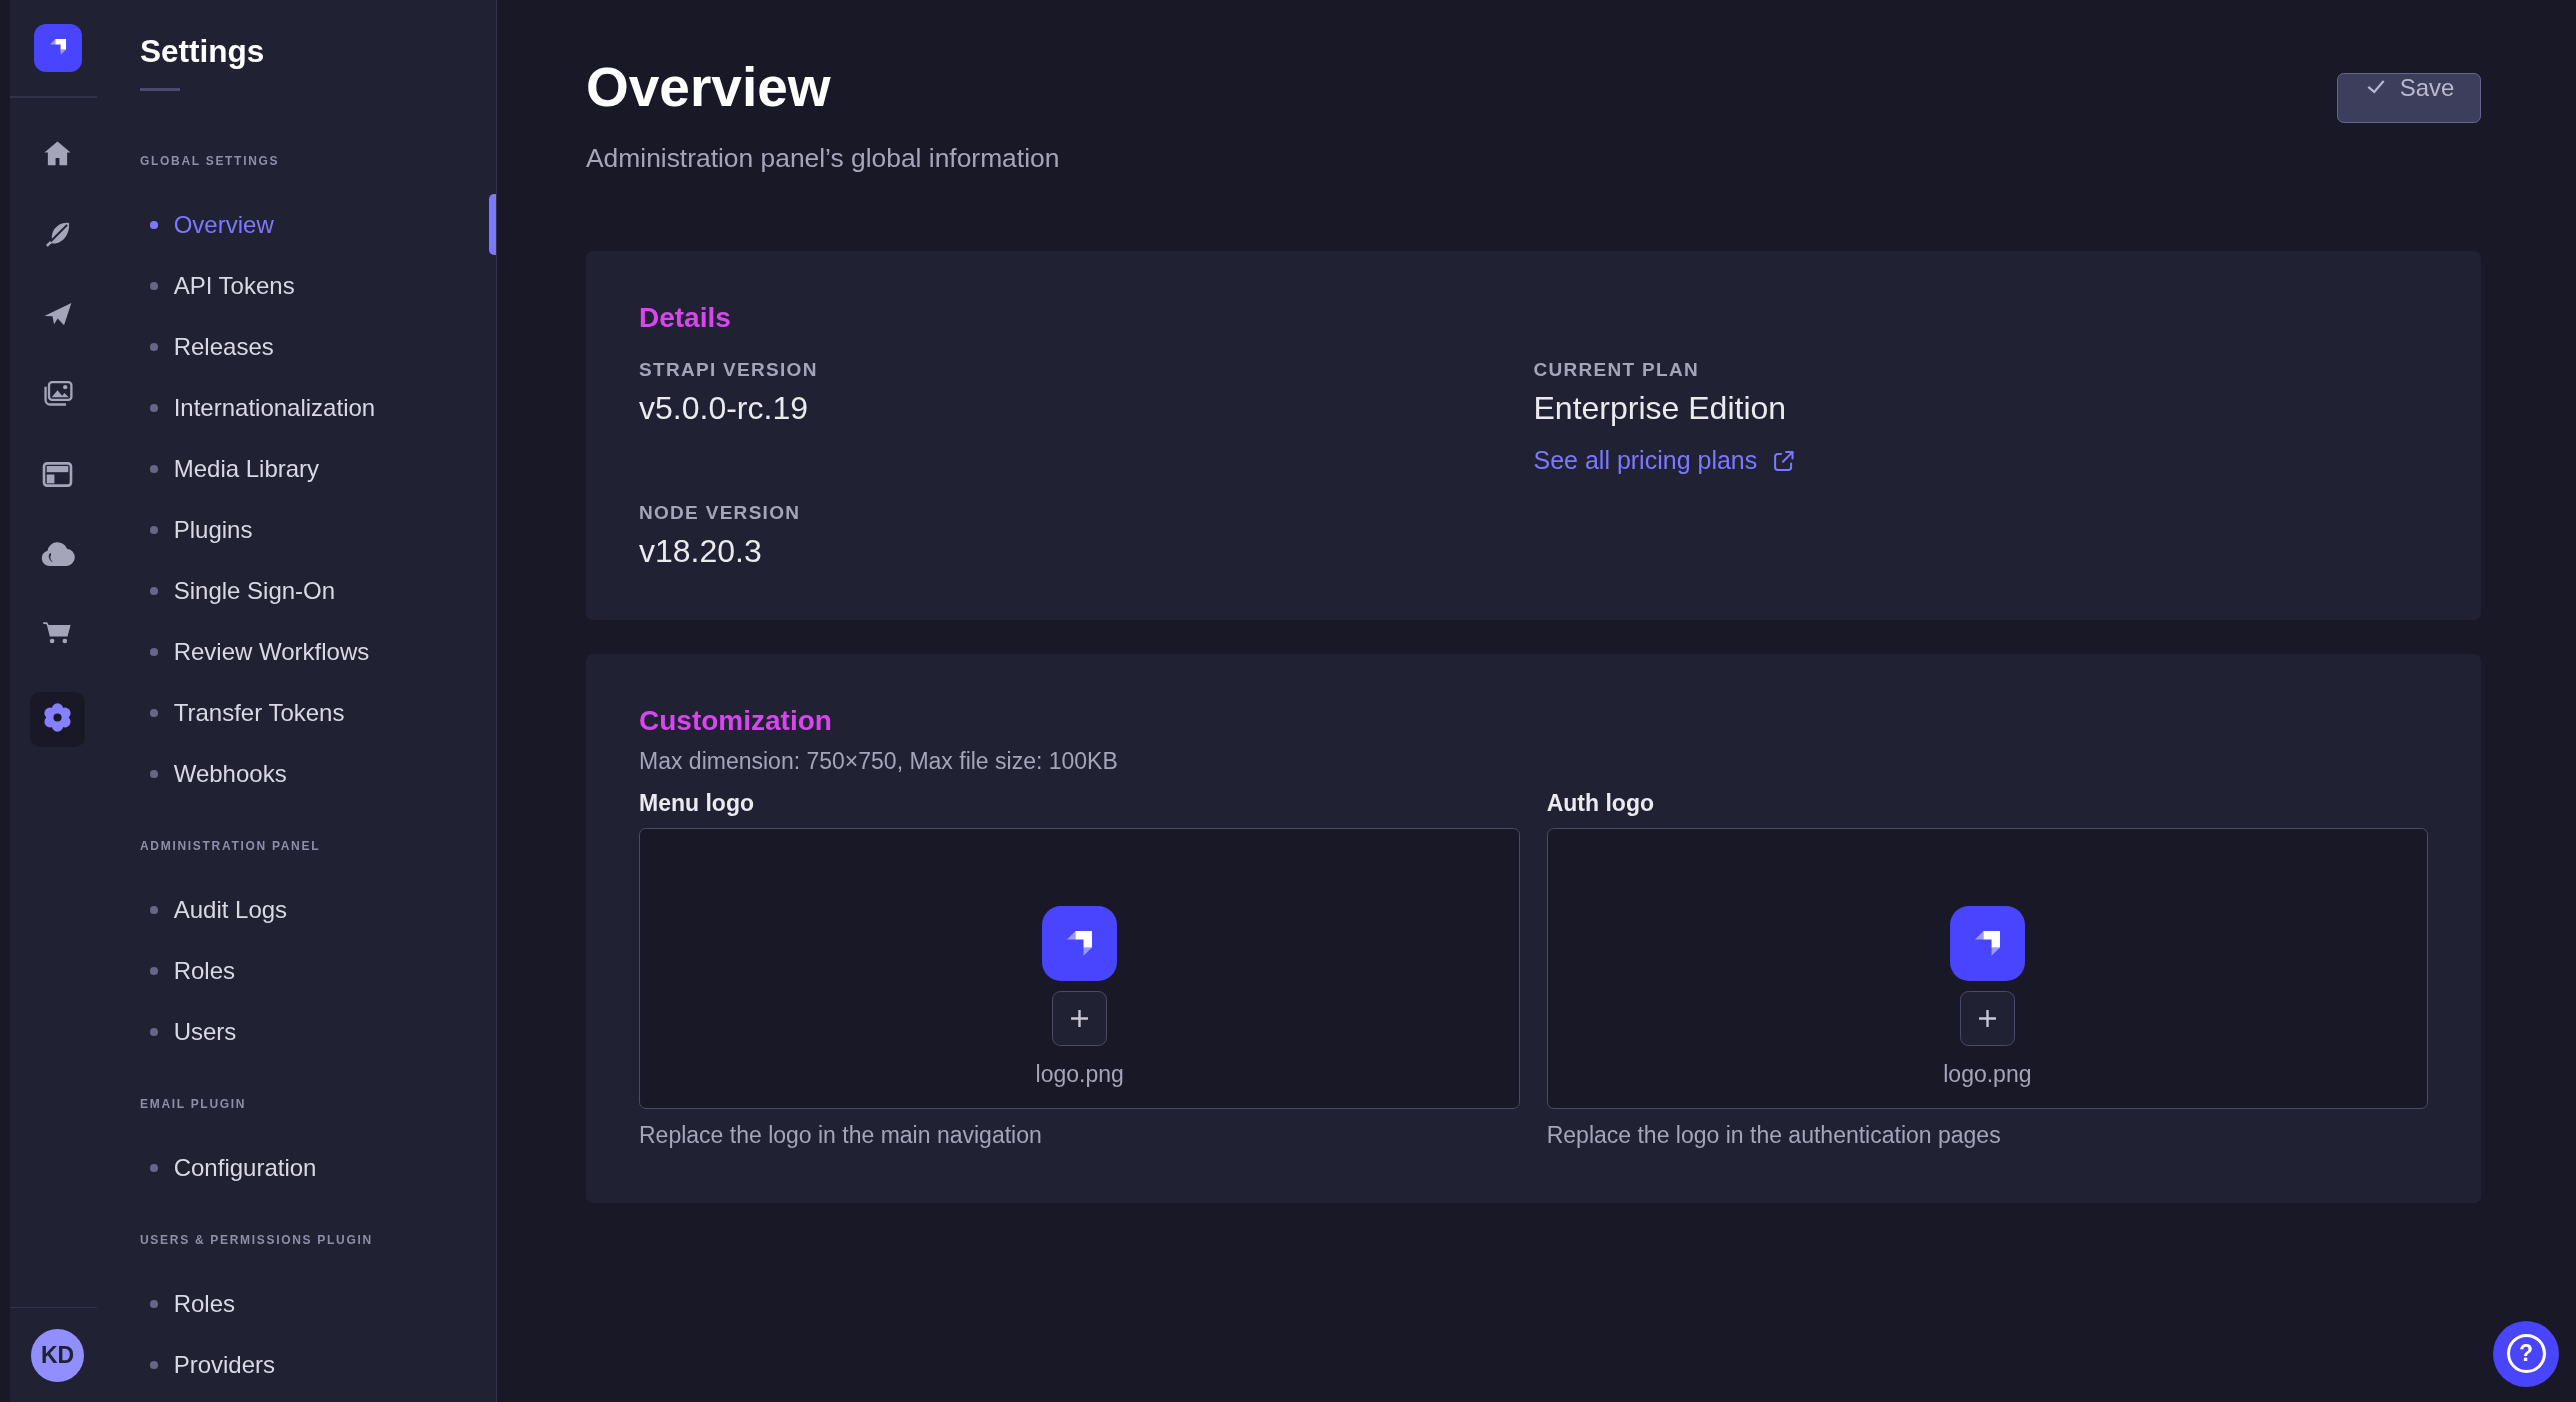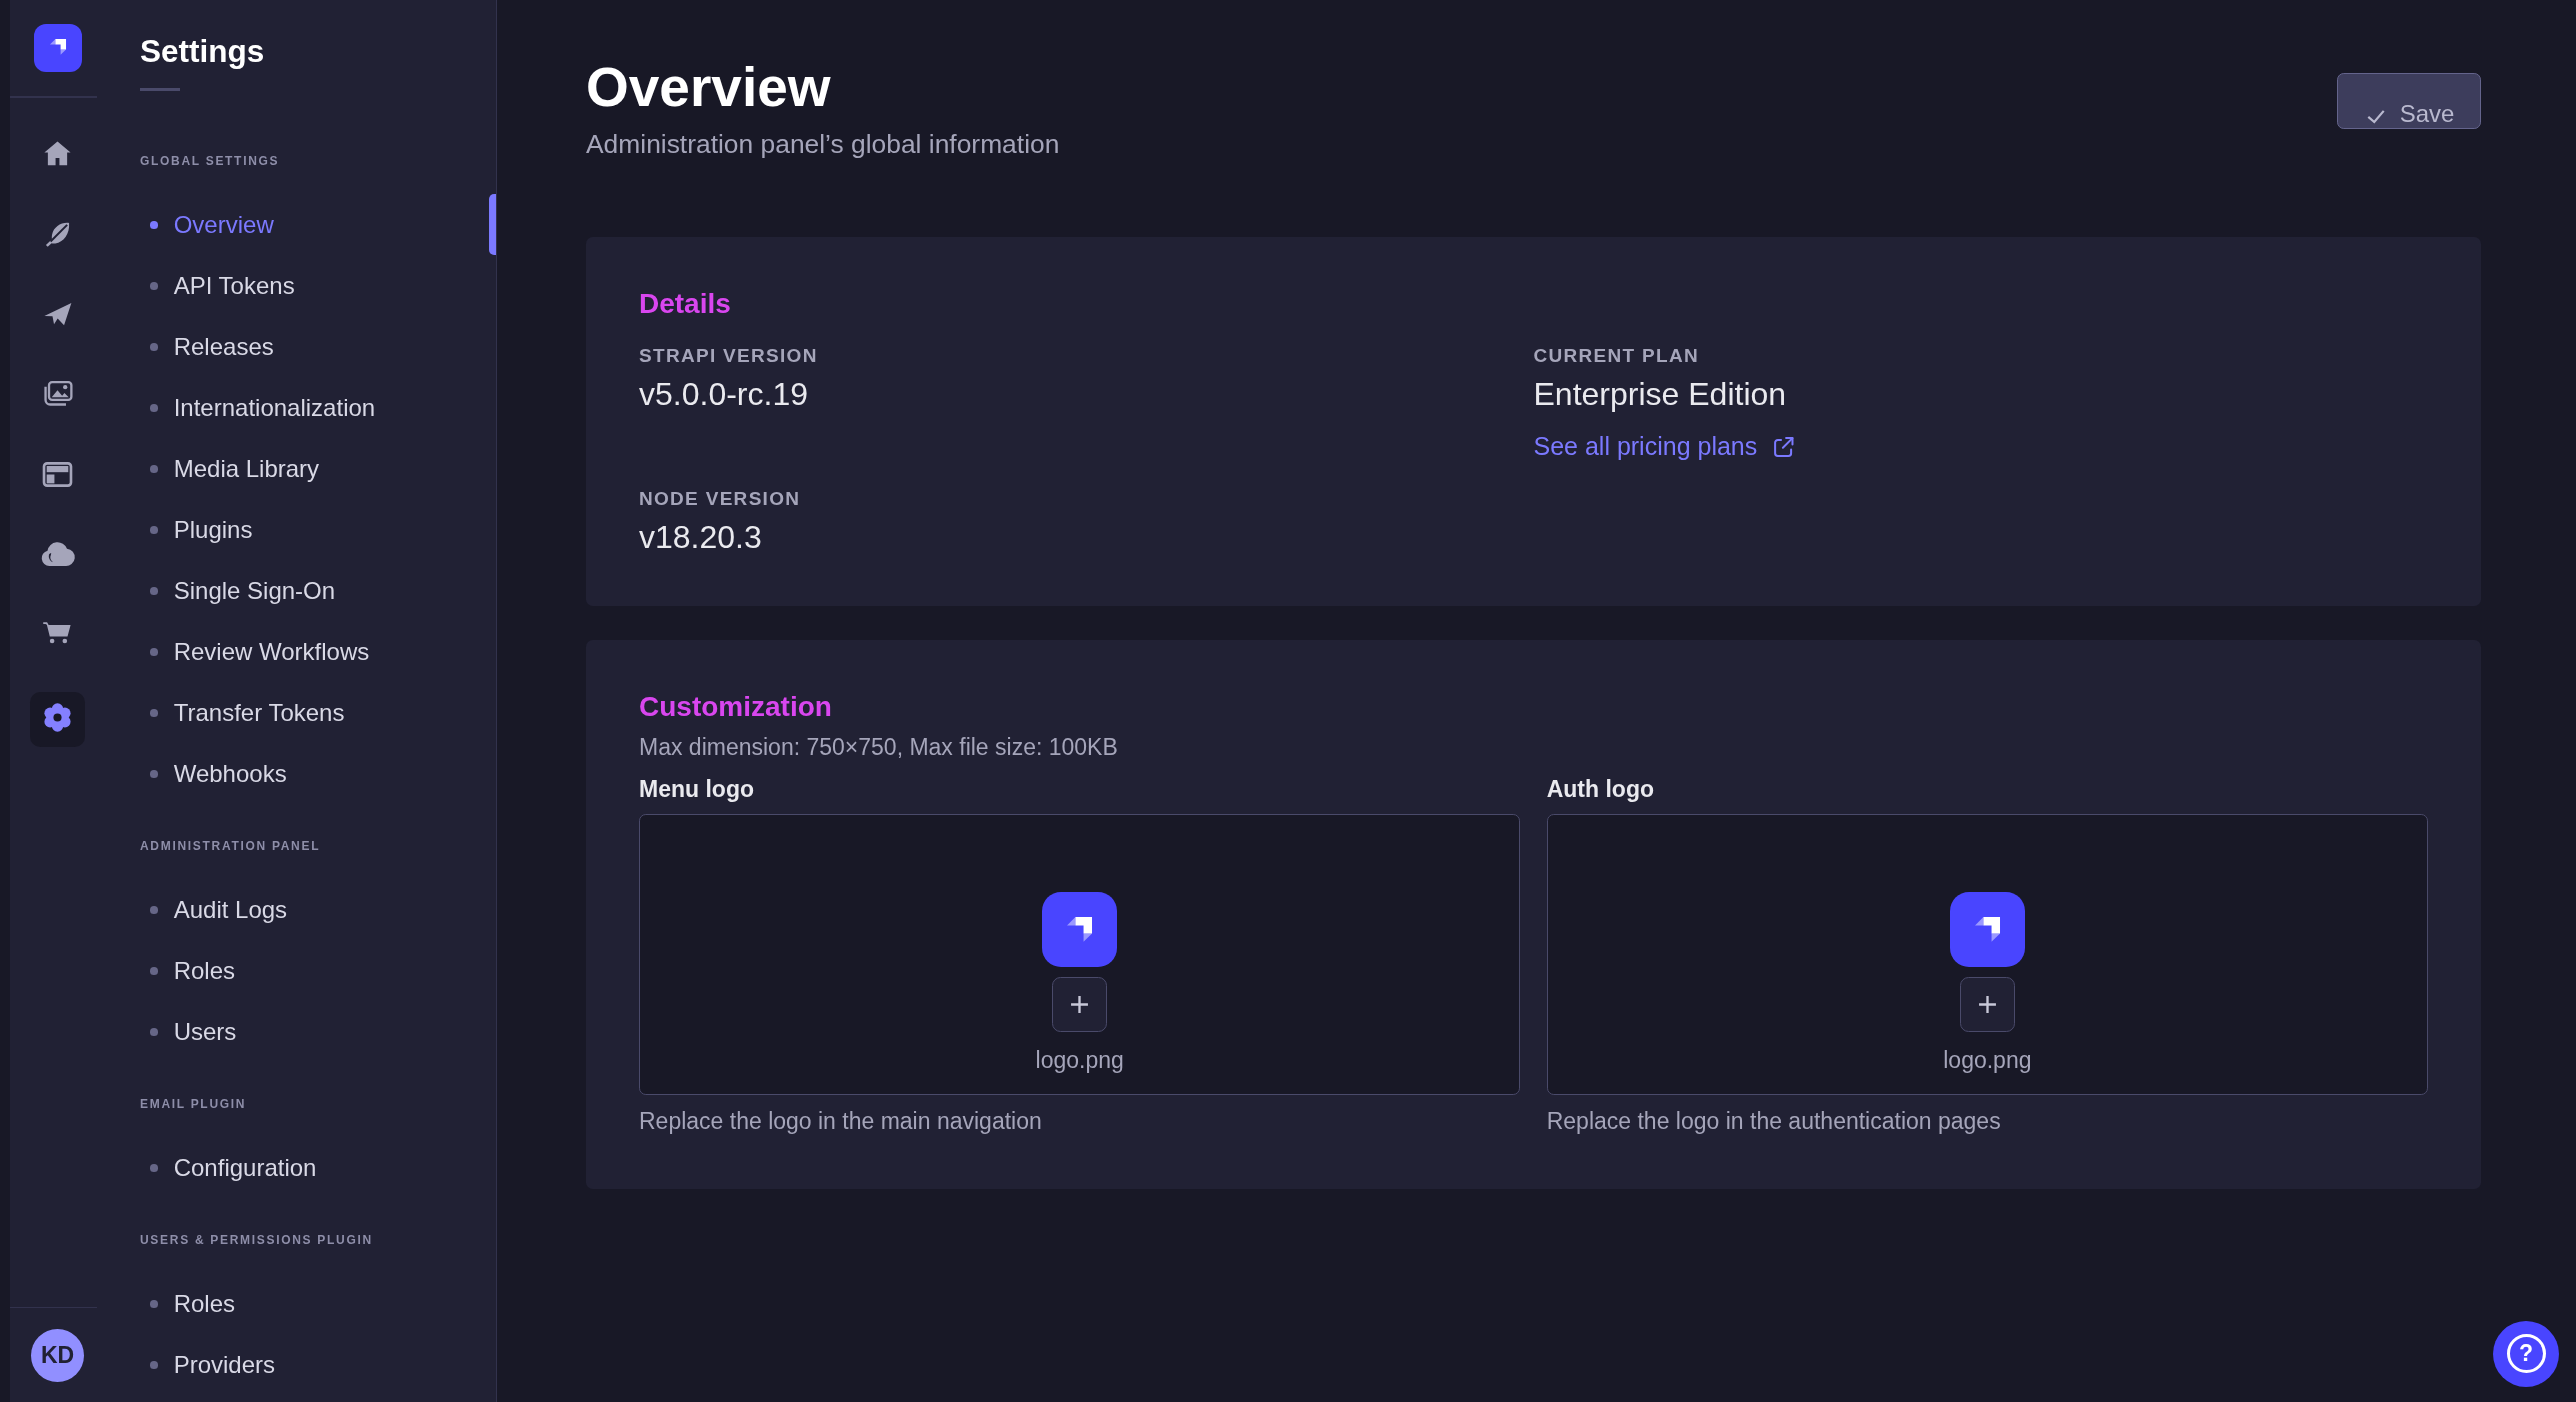--- a/index.html
+++ b/index.html
@@ -36,22 +36,22 @@
   .bullet{width:7.7px;height:7.7px;border-radius:50%;background:#666687;flex:none;}
   .nav-item.active{color:#7b79ff;}
   .nav-item.active .bullet{background:#7b79ff;}
   .active-indicator{position:absolute;right:0;top:194px;width:6.8px;height:61px;background:#7b79ff;
                     border-radius:5.1px 0 0 5.1px;}
 
   
   .main{position:absolute;top:0;bottom:0;left:497px;right:0;padding:0 95px 0 89px;overflow:hidden;}
   .header-row{display:flex;justify-content:space-between;align-items:flex-start;margin-top:53px;}
   .page-title{margin:0;font-size:55px;font-weight:700;line-height:68px;color:#fff;}
-  .page-subtitle{margin:5px 0 0;font-size:26.4px;line-height:36px;color:#a5a5ba;}
-  .save-btn{margin-top:20.4px;height:56px;padding:0 25.6px;display:flex;align-items:flex-end;gap:12px;
+  .page-subtitle{margin:19px 0 0;font-size:26.4px;line-height:36px;color:#a5a5ba;}
+  .save-btn{margin-top:20.4px;height:50px;padding:0 25.6px;display:flex;align-items:flex-start;gap:12px;
             background:#3d3d5c;border:1.7px solid #64648c;border-radius:6.8px;color:#b9b9cf;
             font-size:24px;font-family:inherit;cursor:pointer;}
 
   .card{background:#212134;border-radius:6.8px;padding:49px 53px 53px;}
   .card-details{margin-top:75px;}
   .card-custom{margin-top:34px;}
   .card-title{margin:0;font-size:28px;font-weight:600;line-height:36px;color:#d946ef;}
 
   .details-grid{display:grid;grid-template-columns:1fr 1fr;row-gap:25.6px;margin-top:22px;}
   .field-label{font-size:19px;font-weight:700;letter-spacing:1.3px;color:#a5a5ba;line-height:24px;}

